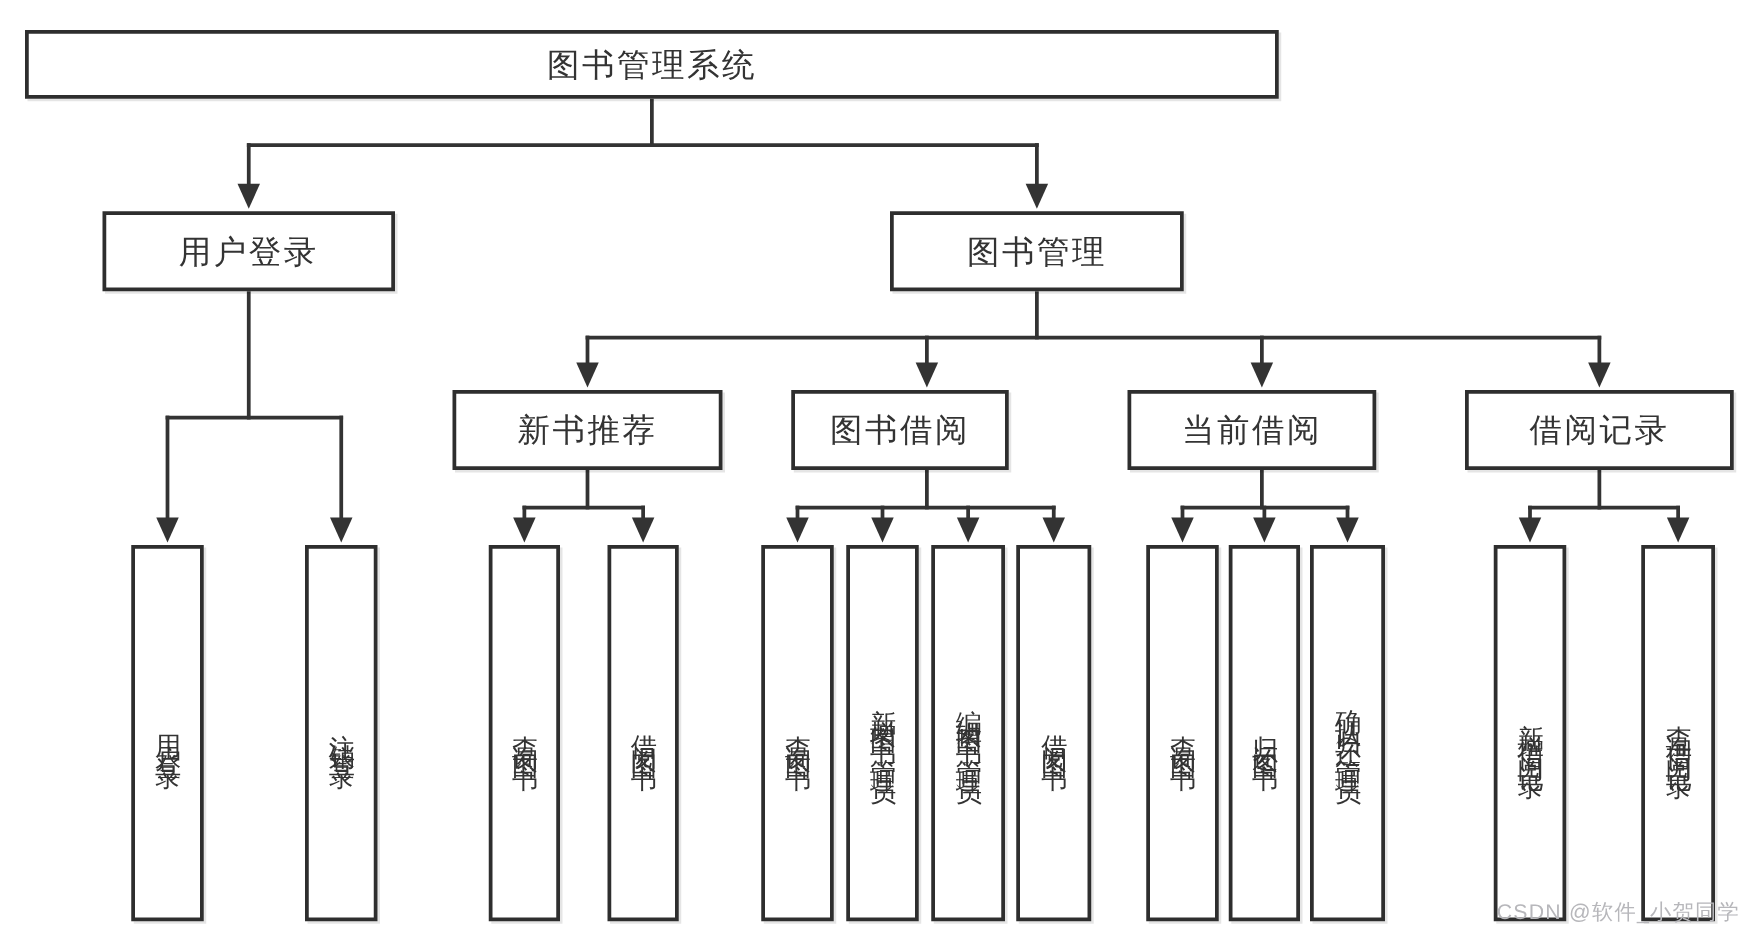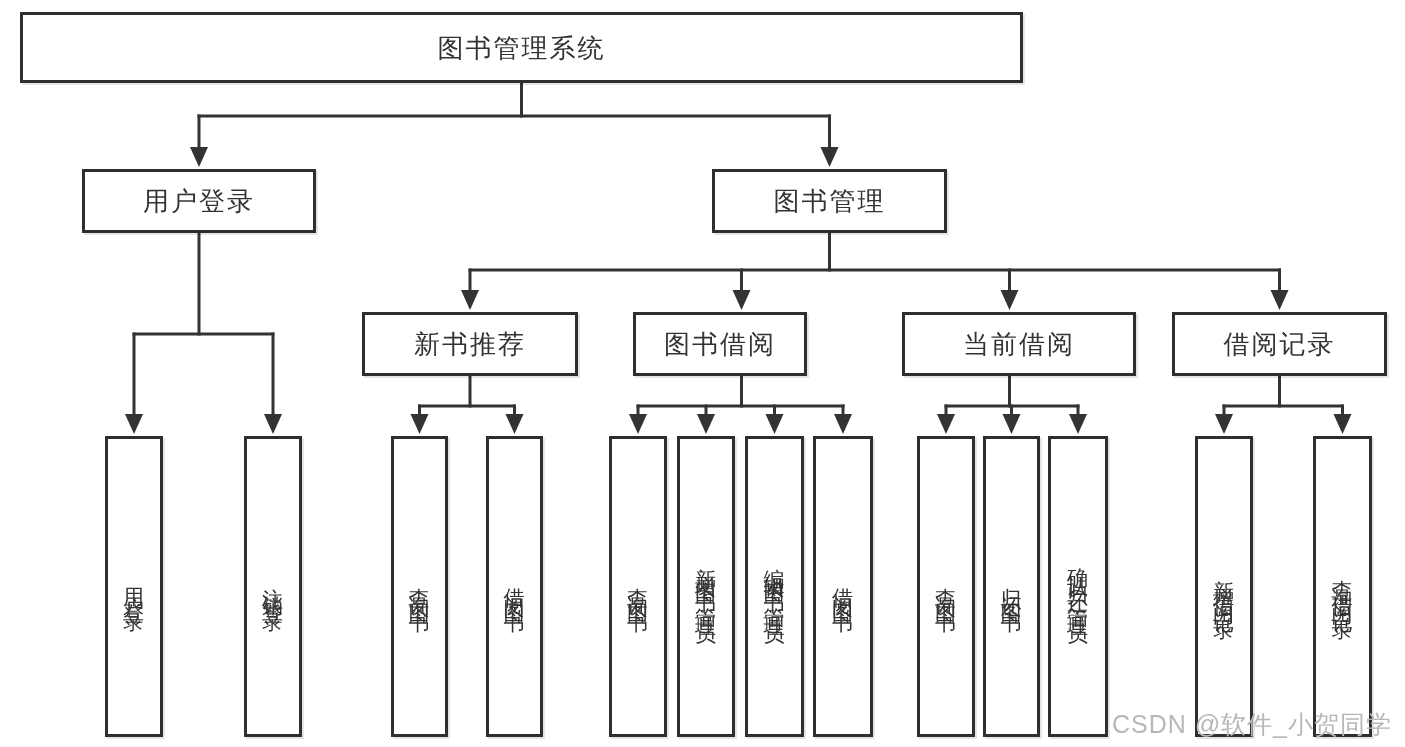--- a/index.html
+++ b/index.html
@@ -47,21 +47,21 @@
     writing-mode: vertical-lr;
     text-orientation: mixed;
     white-space: nowrap;
   }
   #watermark {
     position: absolute;
     right: 13px;
     bottom: 6px;
     z-index: 3;
     color: var(--wm, #b7b7bb);
-    font-size: 25px;
+    font-size: 17px;
     letter-spacing: 1px;
     white-space: nowrap;
   }
 </style>
 </head>
 <body>
 
 <div id="board">
 
   <svg id="wires" width="1405" height="747" viewBox="0 0 1405 747">
@@ -112,38 +112,38 @@
       <line x1="1078" y1="406" x2="1078" y2="422" stroke="#333333" stroke-width="3" stroke-linecap="square"></line>
       <polygon points="1069,414 1087,414 1078,434" fill="#333333"></polygon>
       <line x1="1279.5" y1="376" x2="1279.5" y2="406" stroke="#333333" stroke-width="3" stroke-linecap="square"></line>
       <line x1="1224" y1="406" x2="1342.5" y2="406" stroke="#333333" stroke-width="3" stroke-linecap="square"></line>
       <line x1="1224" y1="406" x2="1224" y2="422" stroke="#333333" stroke-width="3" stroke-linecap="square"></line>
       <polygon points="1215,414 1233,414 1224,434" fill="#333333"></polygon>
       <line x1="1342.5" y1="406" x2="1342.5" y2="422" stroke="#333333" stroke-width="3" stroke-linecap="square"></line>
       <polygon points="1333.5,414 1351.5,414 1342.5,434" fill="#333333"></polygon>
     </svg>
 
-  <div class="hbox" style="left:20px;top:12px;width:1003px;height:71px">
+  <div class="hbox" style="left:20px;top:24px;width:1003px;height:55px">
     <span class="hlabel">图书管理系统</span>
   </div>
 
   <div class="hbox" style="left:82px;top:169px;width:234px;height:64px">
     <span class="hlabel">用户登录</span>
   </div>
   <div class="hbox" style="left:362px;top:312px;width:216px;height:64px">
     <span class="hlabel">新书推荐</span>
   </div>
 
   <div class="hbox" style="left:712px;top:169px;width:235px;height:64px">
     <span class="hlabel">图书管理</span>
   </div>
   <div class="hbox" style="left:633px;top:312px;width:174px;height:64px">
     <span class="hlabel">图书借阅</span>
   </div>
-  <div class="hbox" style="left:902px;top:312px;width:234px;height:64px">
+  <div class="hbox" style="left:902px;top:312px;width:199px;height:64px">
     <span class="hlabel">当前借阅</span>
   </div>
   <div class="hbox" style="left:1172px;top:312px;width:215px;height:64px">
     <span class="hlabel">借阅记录</span>
   </div>
 
   <div class="vbox" style="left:105px;top:436px;width:58px;height:301px">
     <span class="vlabel">用户登录</span>
   </div>
   <div class="vbox" style="left:244px;top:436px;width:58px;height:301px">

